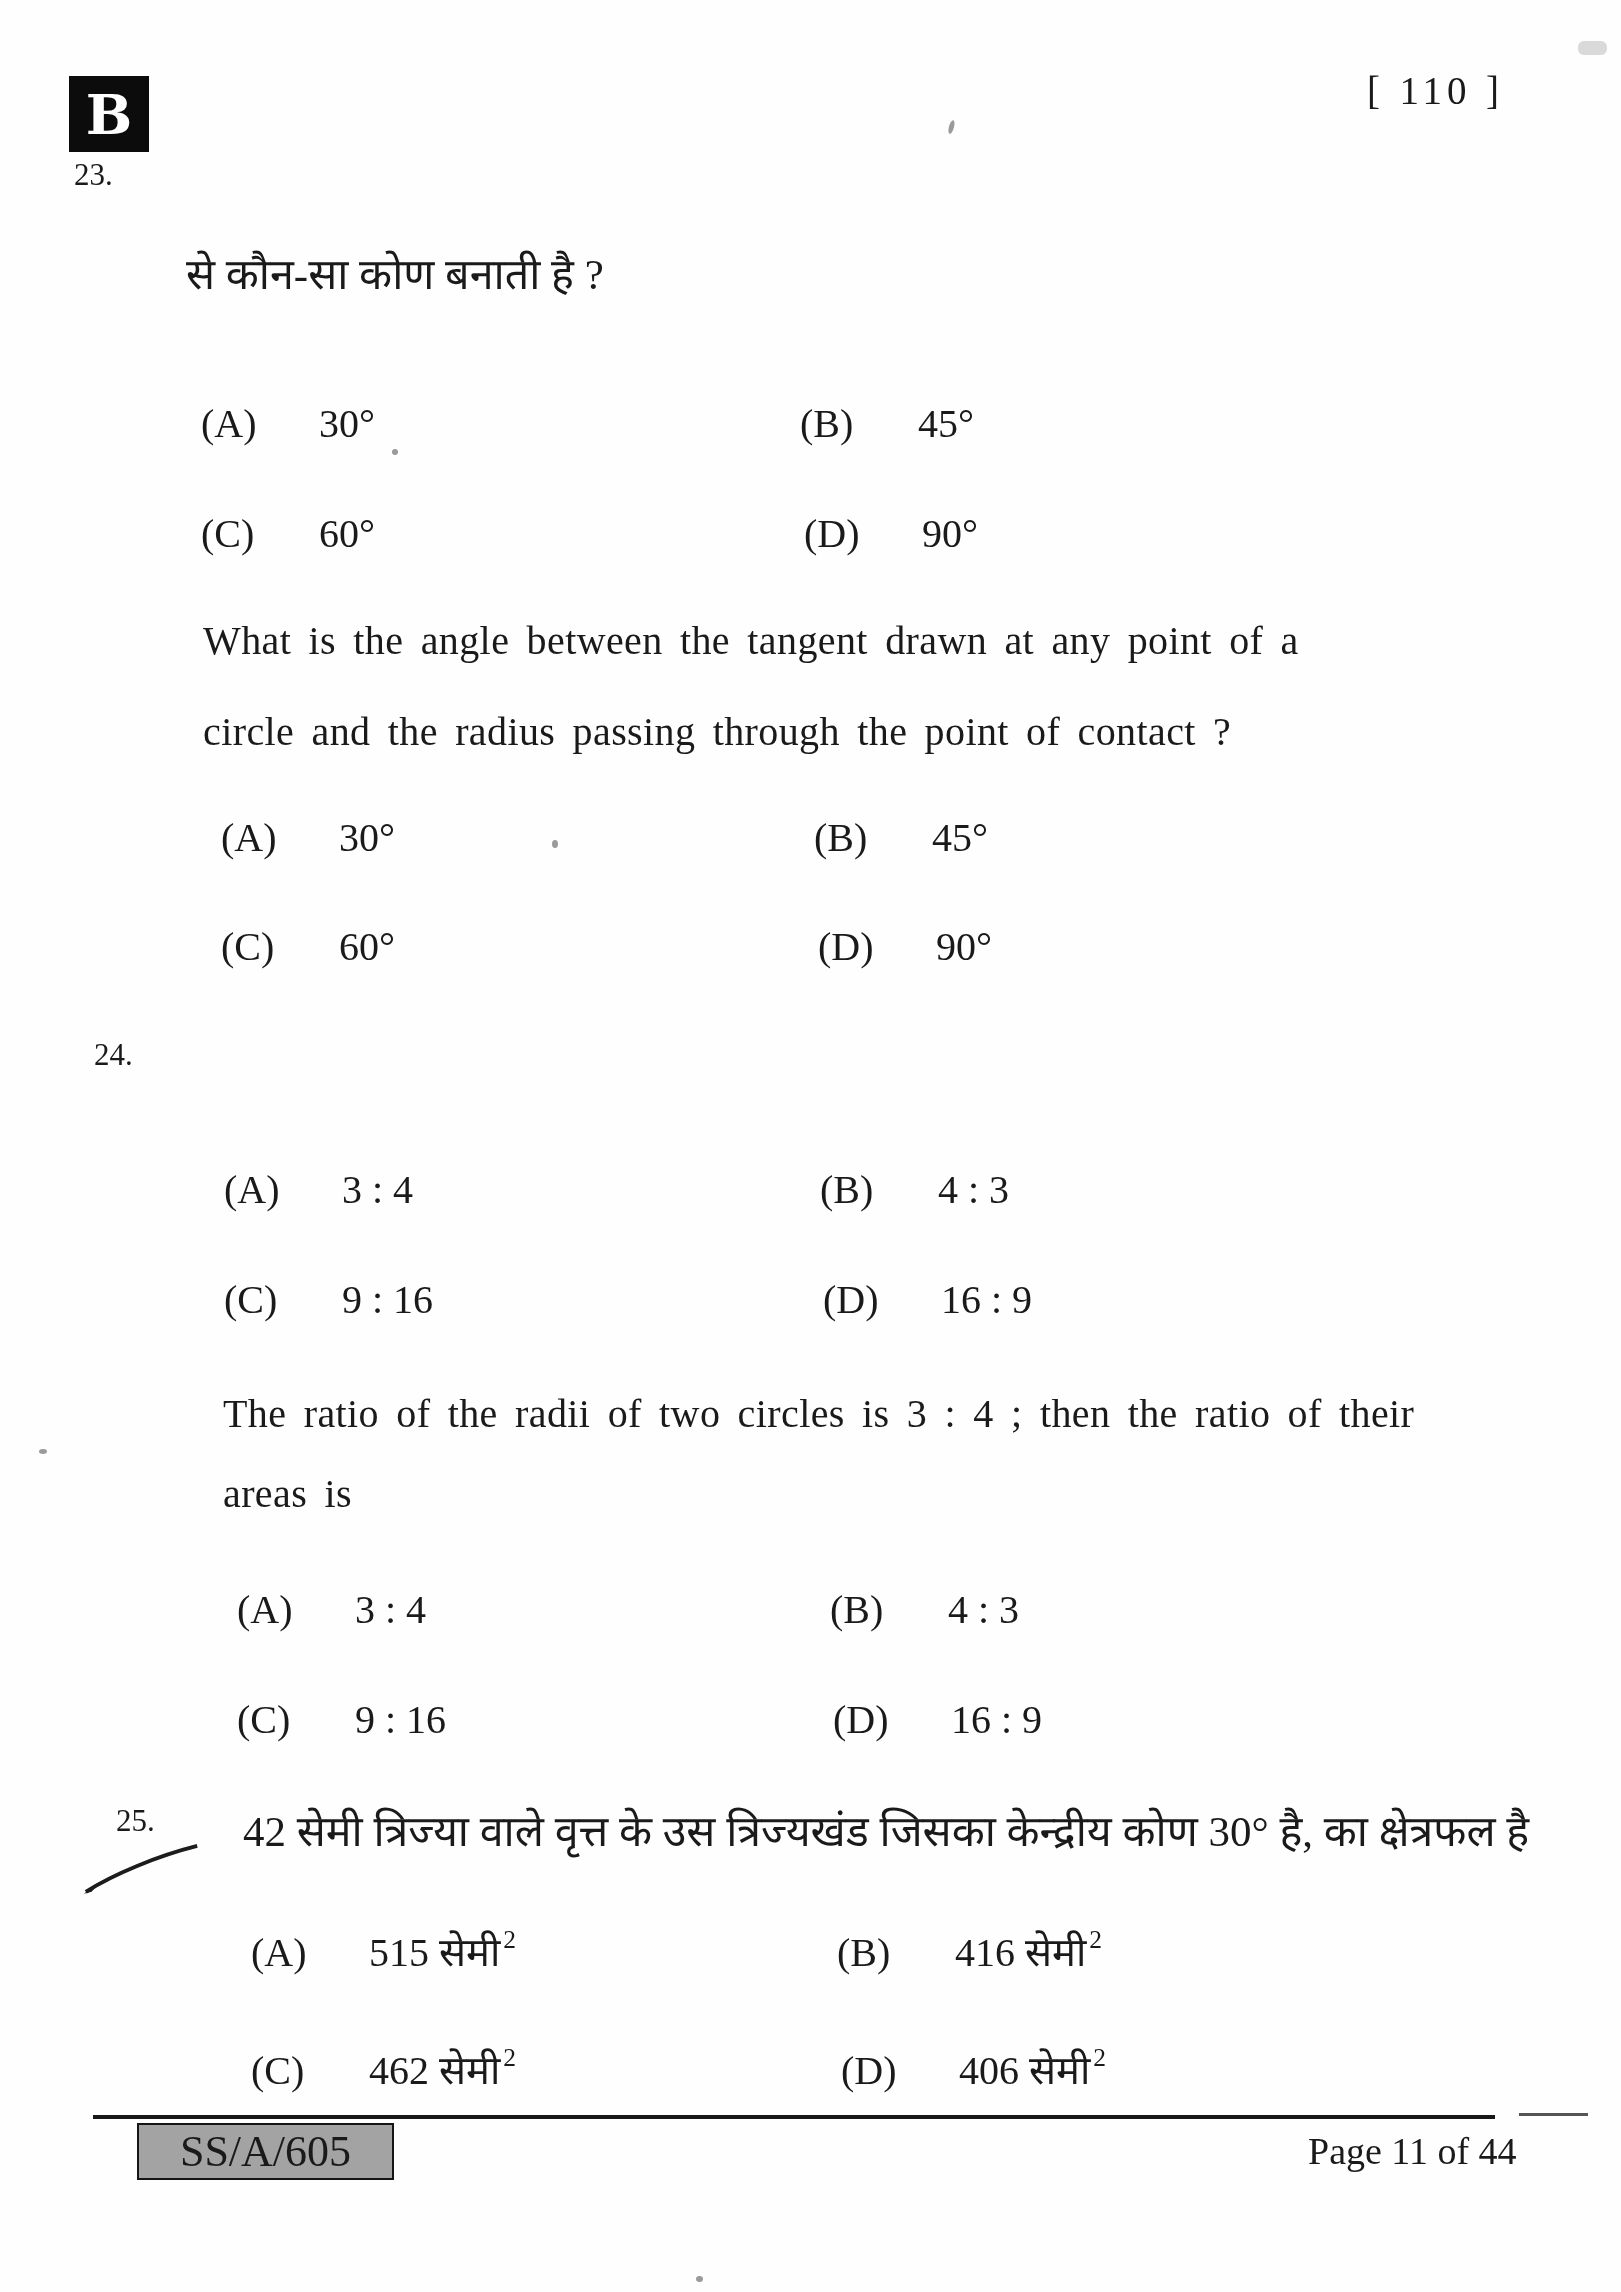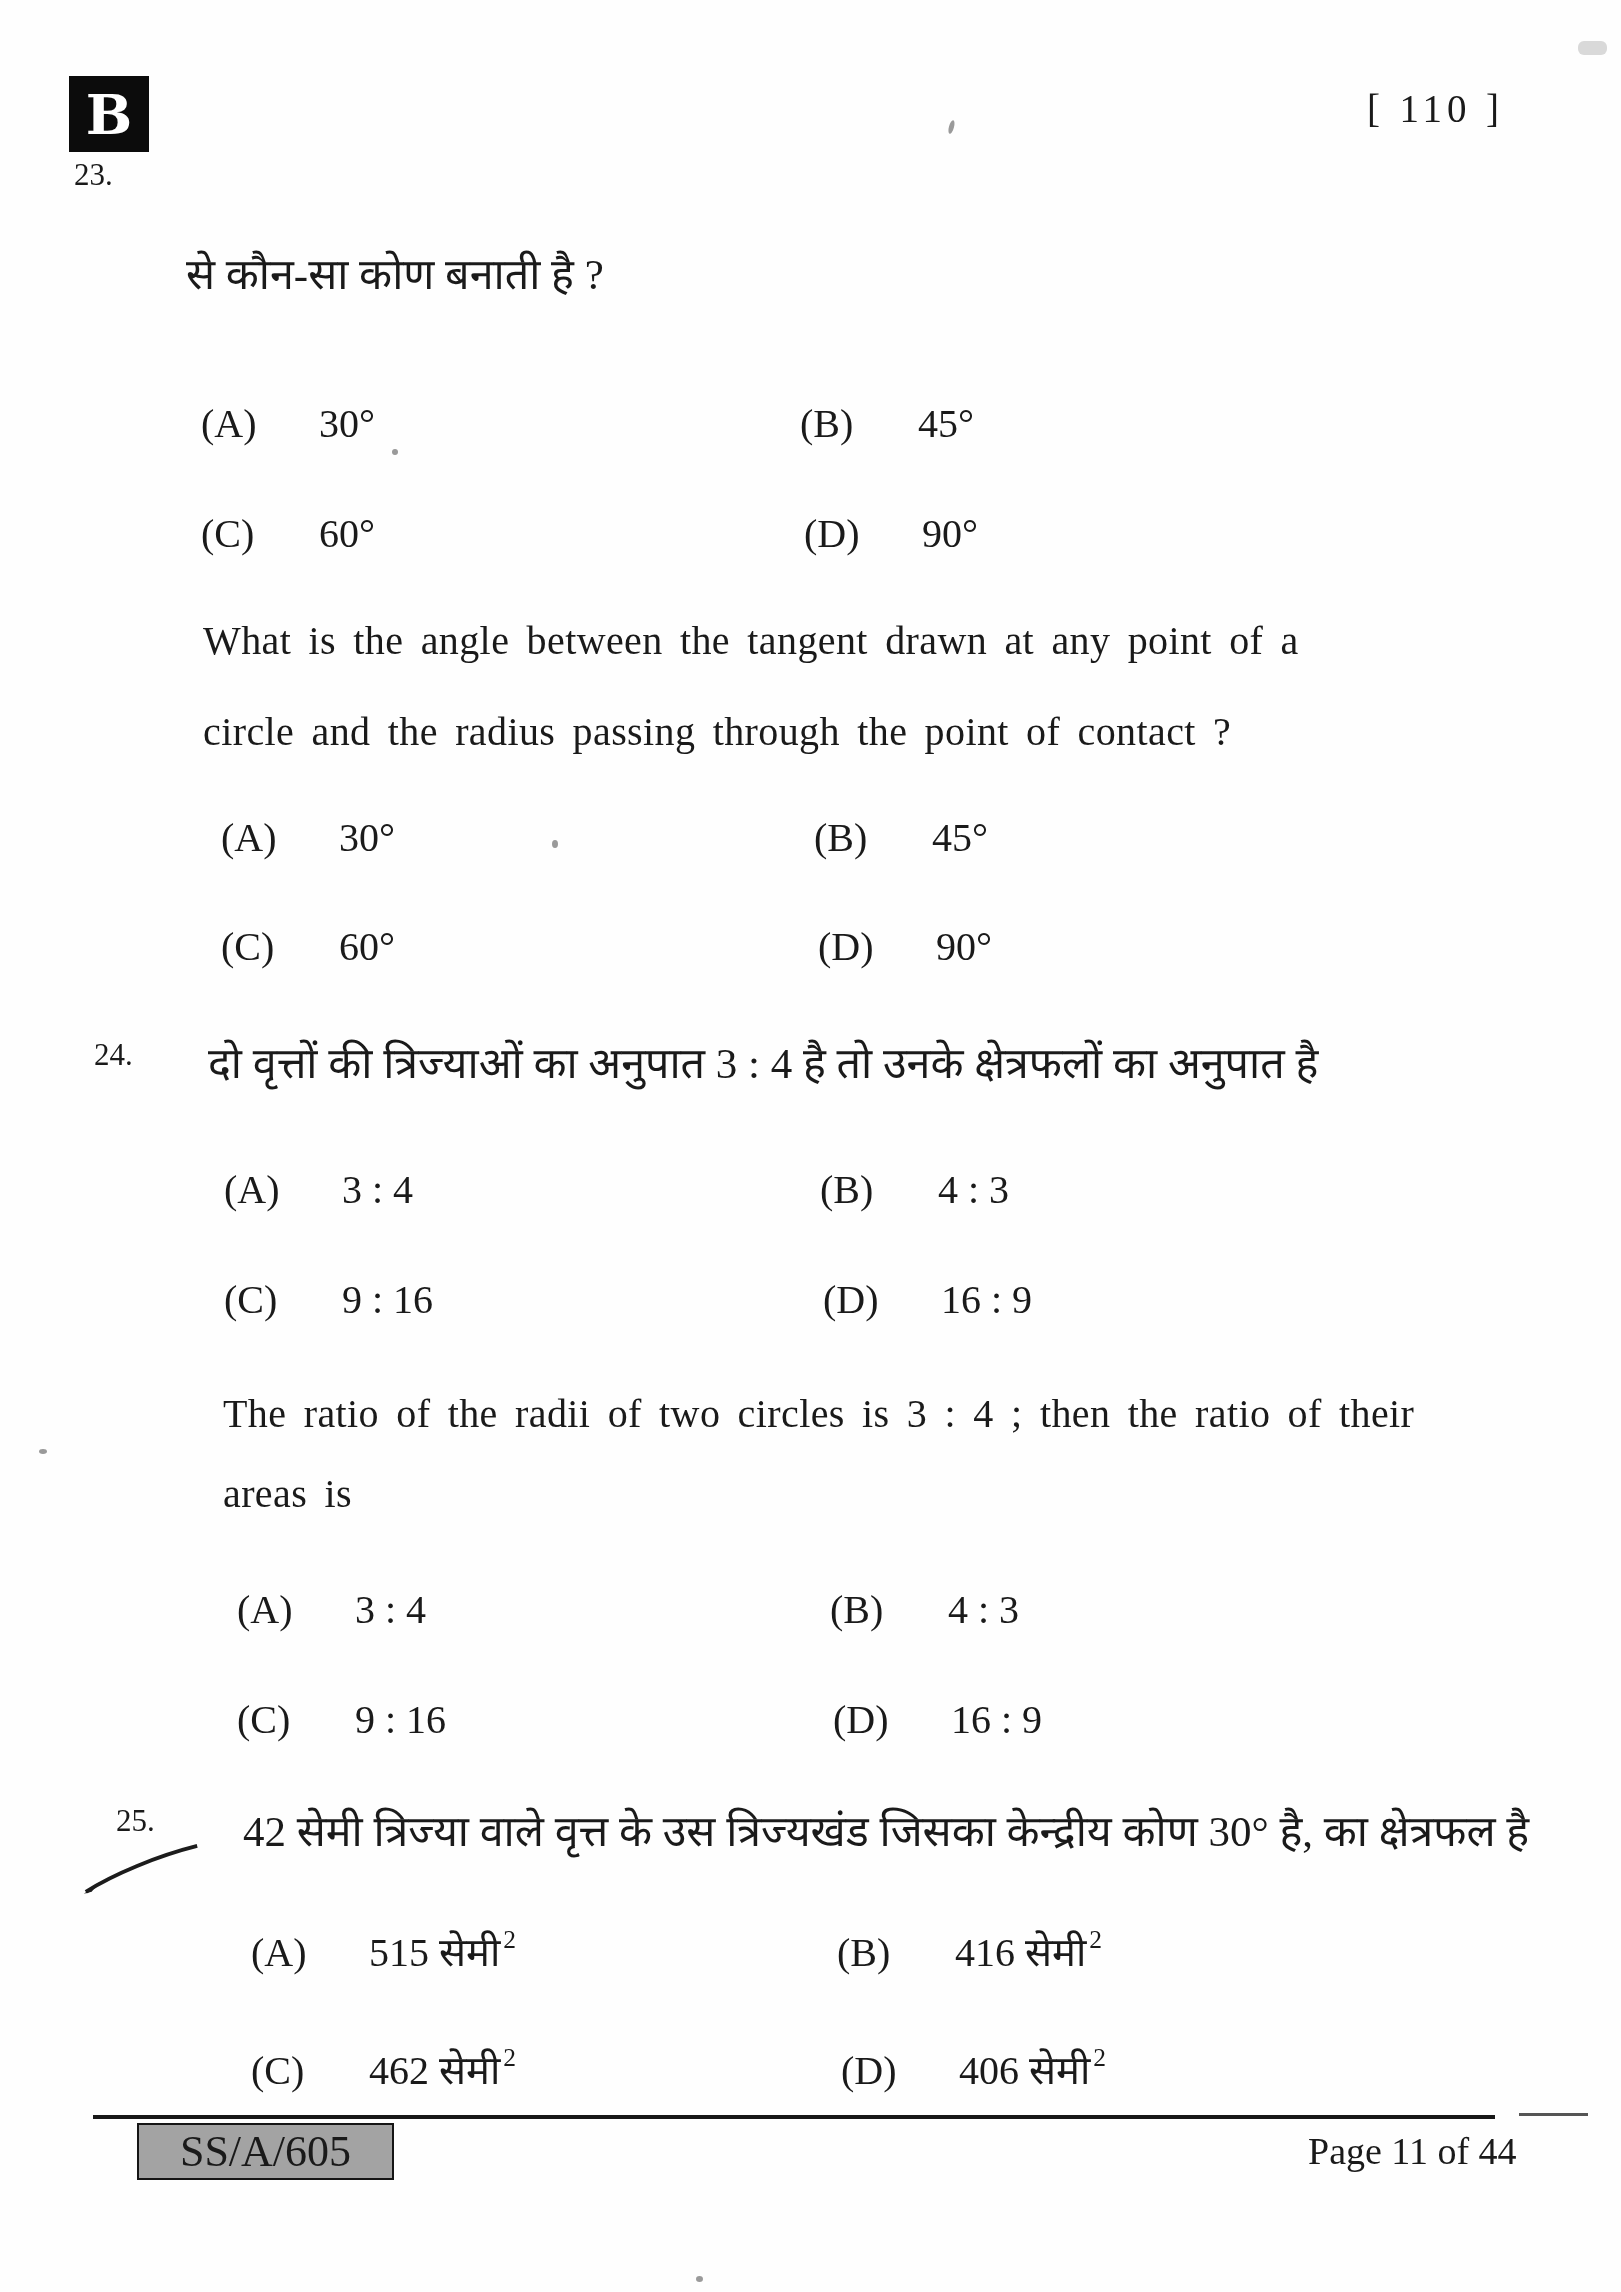--- a/index.html
+++ b/index.html
@@ -13,21 +13,21 @@
   }
   .abs{position:absolute;}
   
   .badge{
     left:69px;top:76px;width:80px;height:76px;
     background:#0c0c0c;color:#ffffff;
     font-family:"DejaVu Serif","Liberation Serif",serif;
     font-weight:bold;font-size:55px;
     display:flex;align-items:center;justify-content:center;
   }
-  .bracket{left:1367px;top:86px;font-size:39px;letter-spacing:4.9px;white-space:nowrap;}
+  .bracket{left:1367px;top:68px;font-size:39px;letter-spacing:4.9px;white-space:nowrap;}
   .qnum{font-size:31px;white-space:nowrap;}
   .hindi{font-size:43px;white-space:nowrap;}
   .eng{font-size:40px;white-space:nowrap;word-spacing:6.9px;letter-spacing:0.4px;}
   .opt{display:flex;font-size:40px;align-items:baseline;}
   .olabel{width:118px;flex:none;}
   .oval{white-space:nowrap;font-family:Liberation Serif, serif;}
   .oval sup{font-size:25.5px;position:relative;top:-3.9px;left:2.9px;}
   
   .rule{left:93px;top:2115px;width:1402px;height:3.9px;background:#181818;}
   .rule2{left:1519px;top:2113px;width:69px;height:2.9px;background:#555;}
@@ -85,21 +85,20 @@
   <div class="abs opt" style="left:221px;top:923px">
     <span class="olabel">(C)</span>
     <span class="oval">60°</span>
   </div>
   <div class="abs opt" style="left:818px;top:923px">
     <span class="olabel">(D)</span>
     <span class="oval">90°</span>
   </div>
 
   <div class="abs qnum" style="left:94px;top:1037px">24.</div>
-  <div class="abs hindi" style="left:208px;top:1032px">दो वृत्तों की त्रिज्याओं का अनुपात 3 : 4 है तो उनके क्षेत्रफलों का अनुपात है</div>
 
   <div class="abs opt" style="left:224px;top:1166px">
     <span class="olabel">(A)</span>
     <span class="oval">3 : 4</span>
   </div>
   <div class="abs opt" style="left:820px;top:1166px">
     <span class="olabel">(B)</span>
     <span class="oval">4 : 3</span>
   </div>
   <div class="abs opt" style="left:224px;top:1276px">

